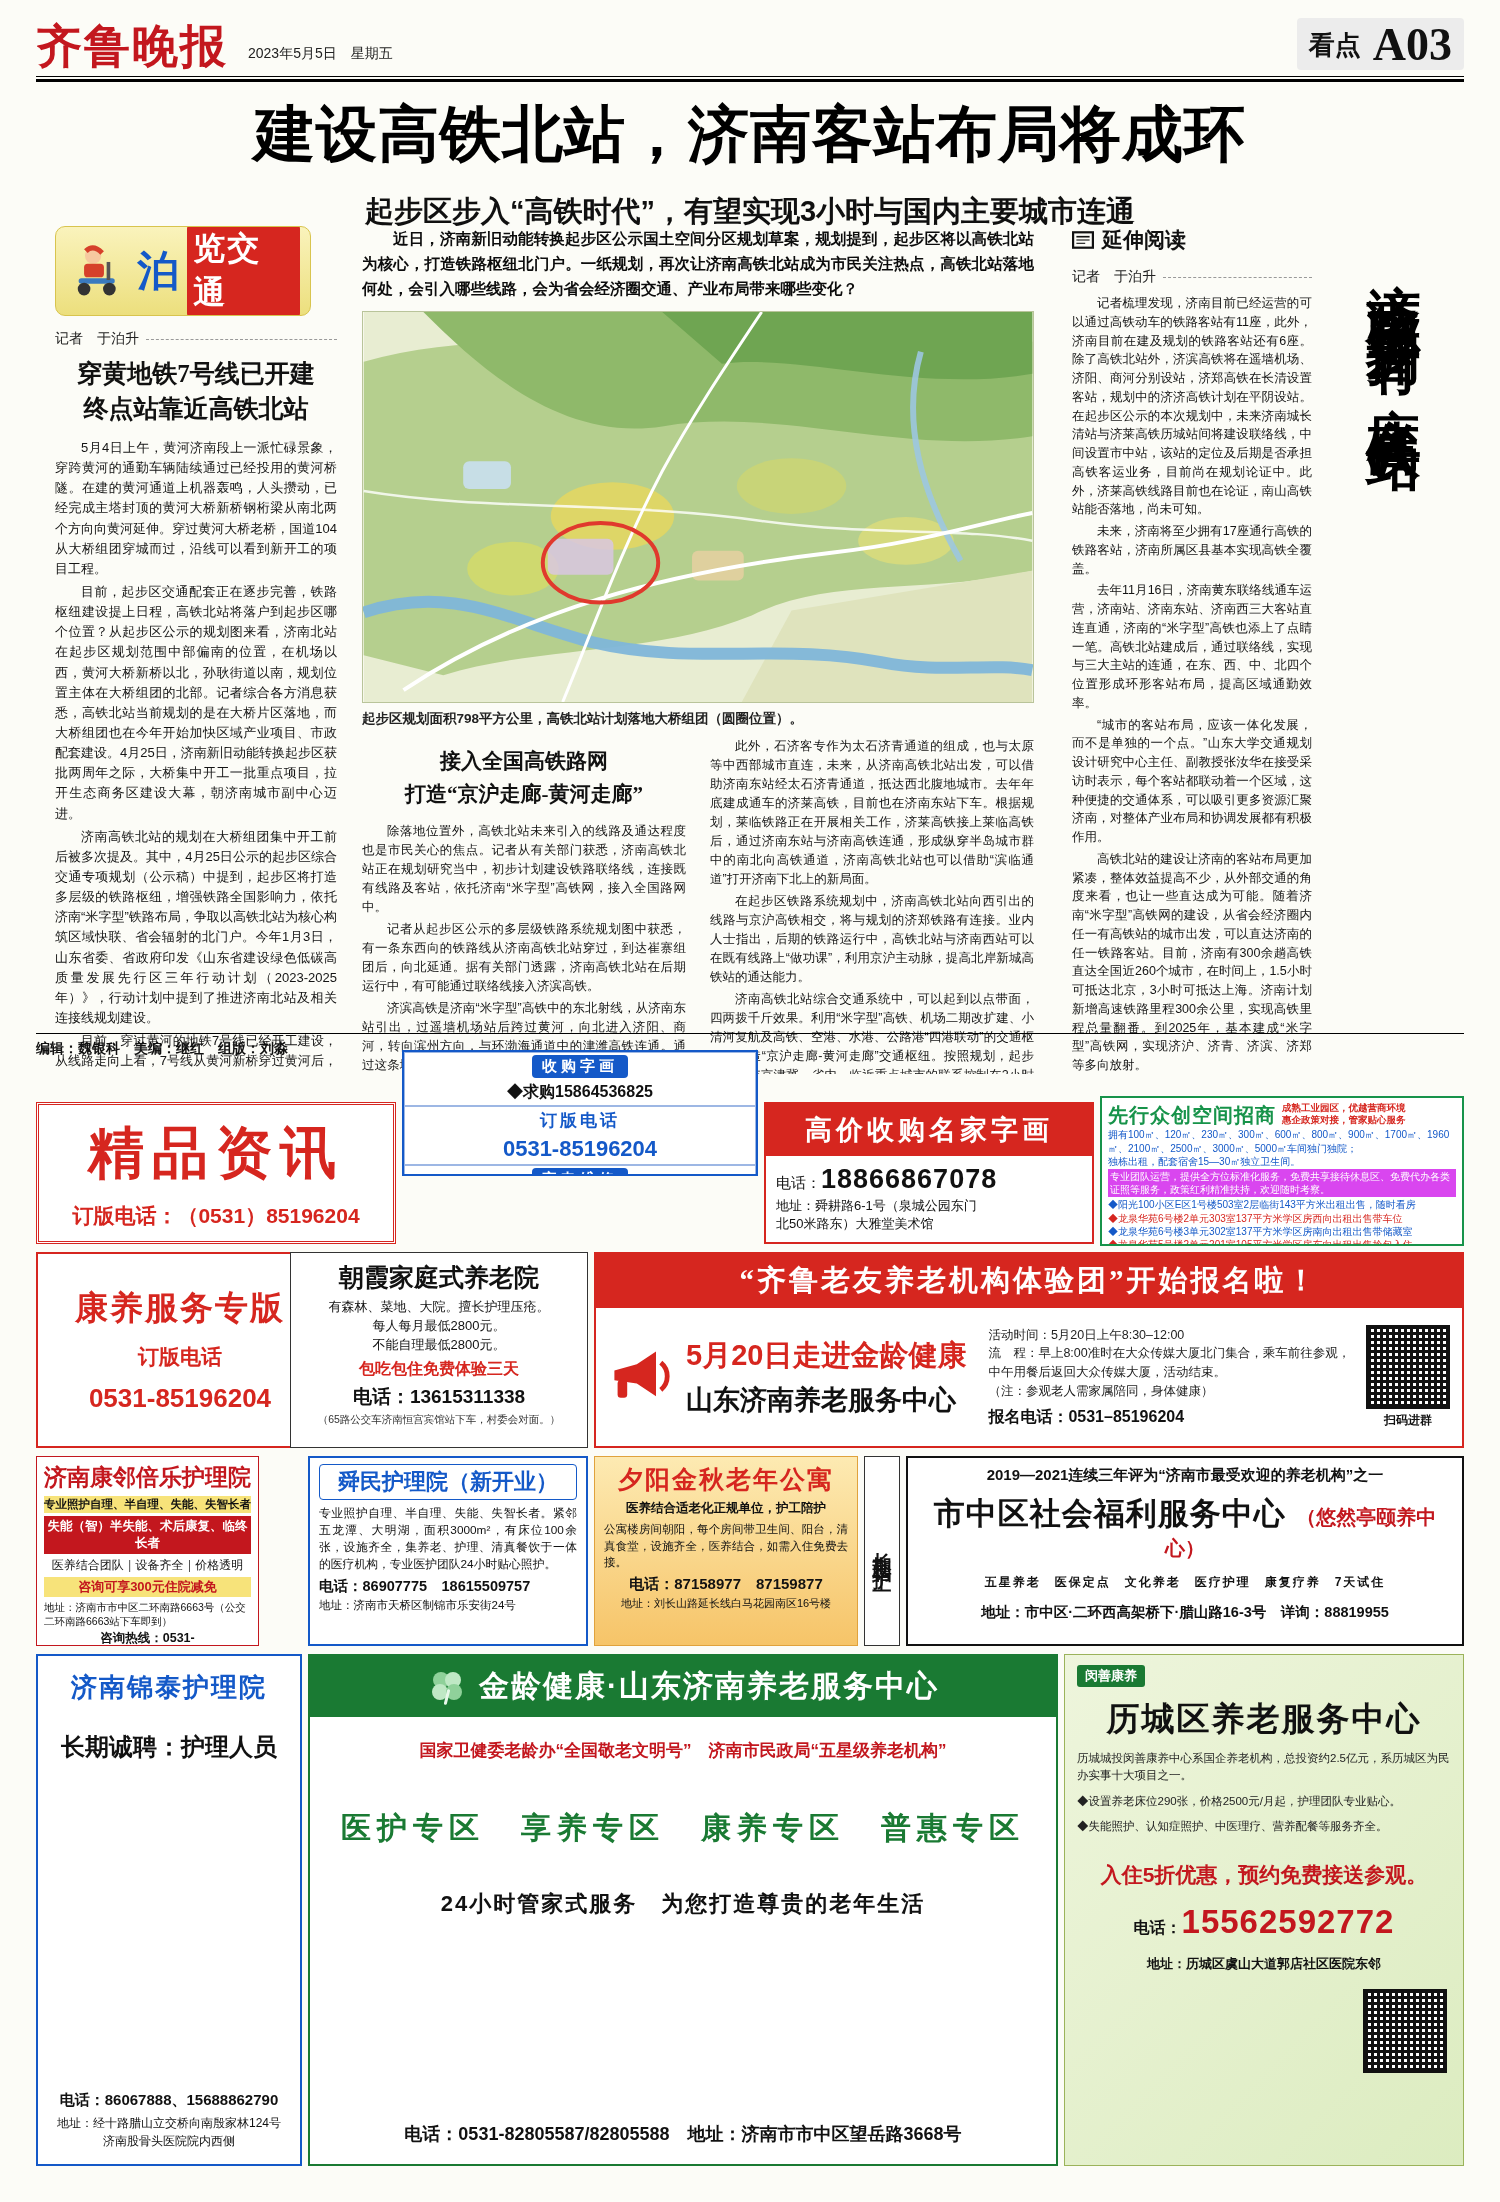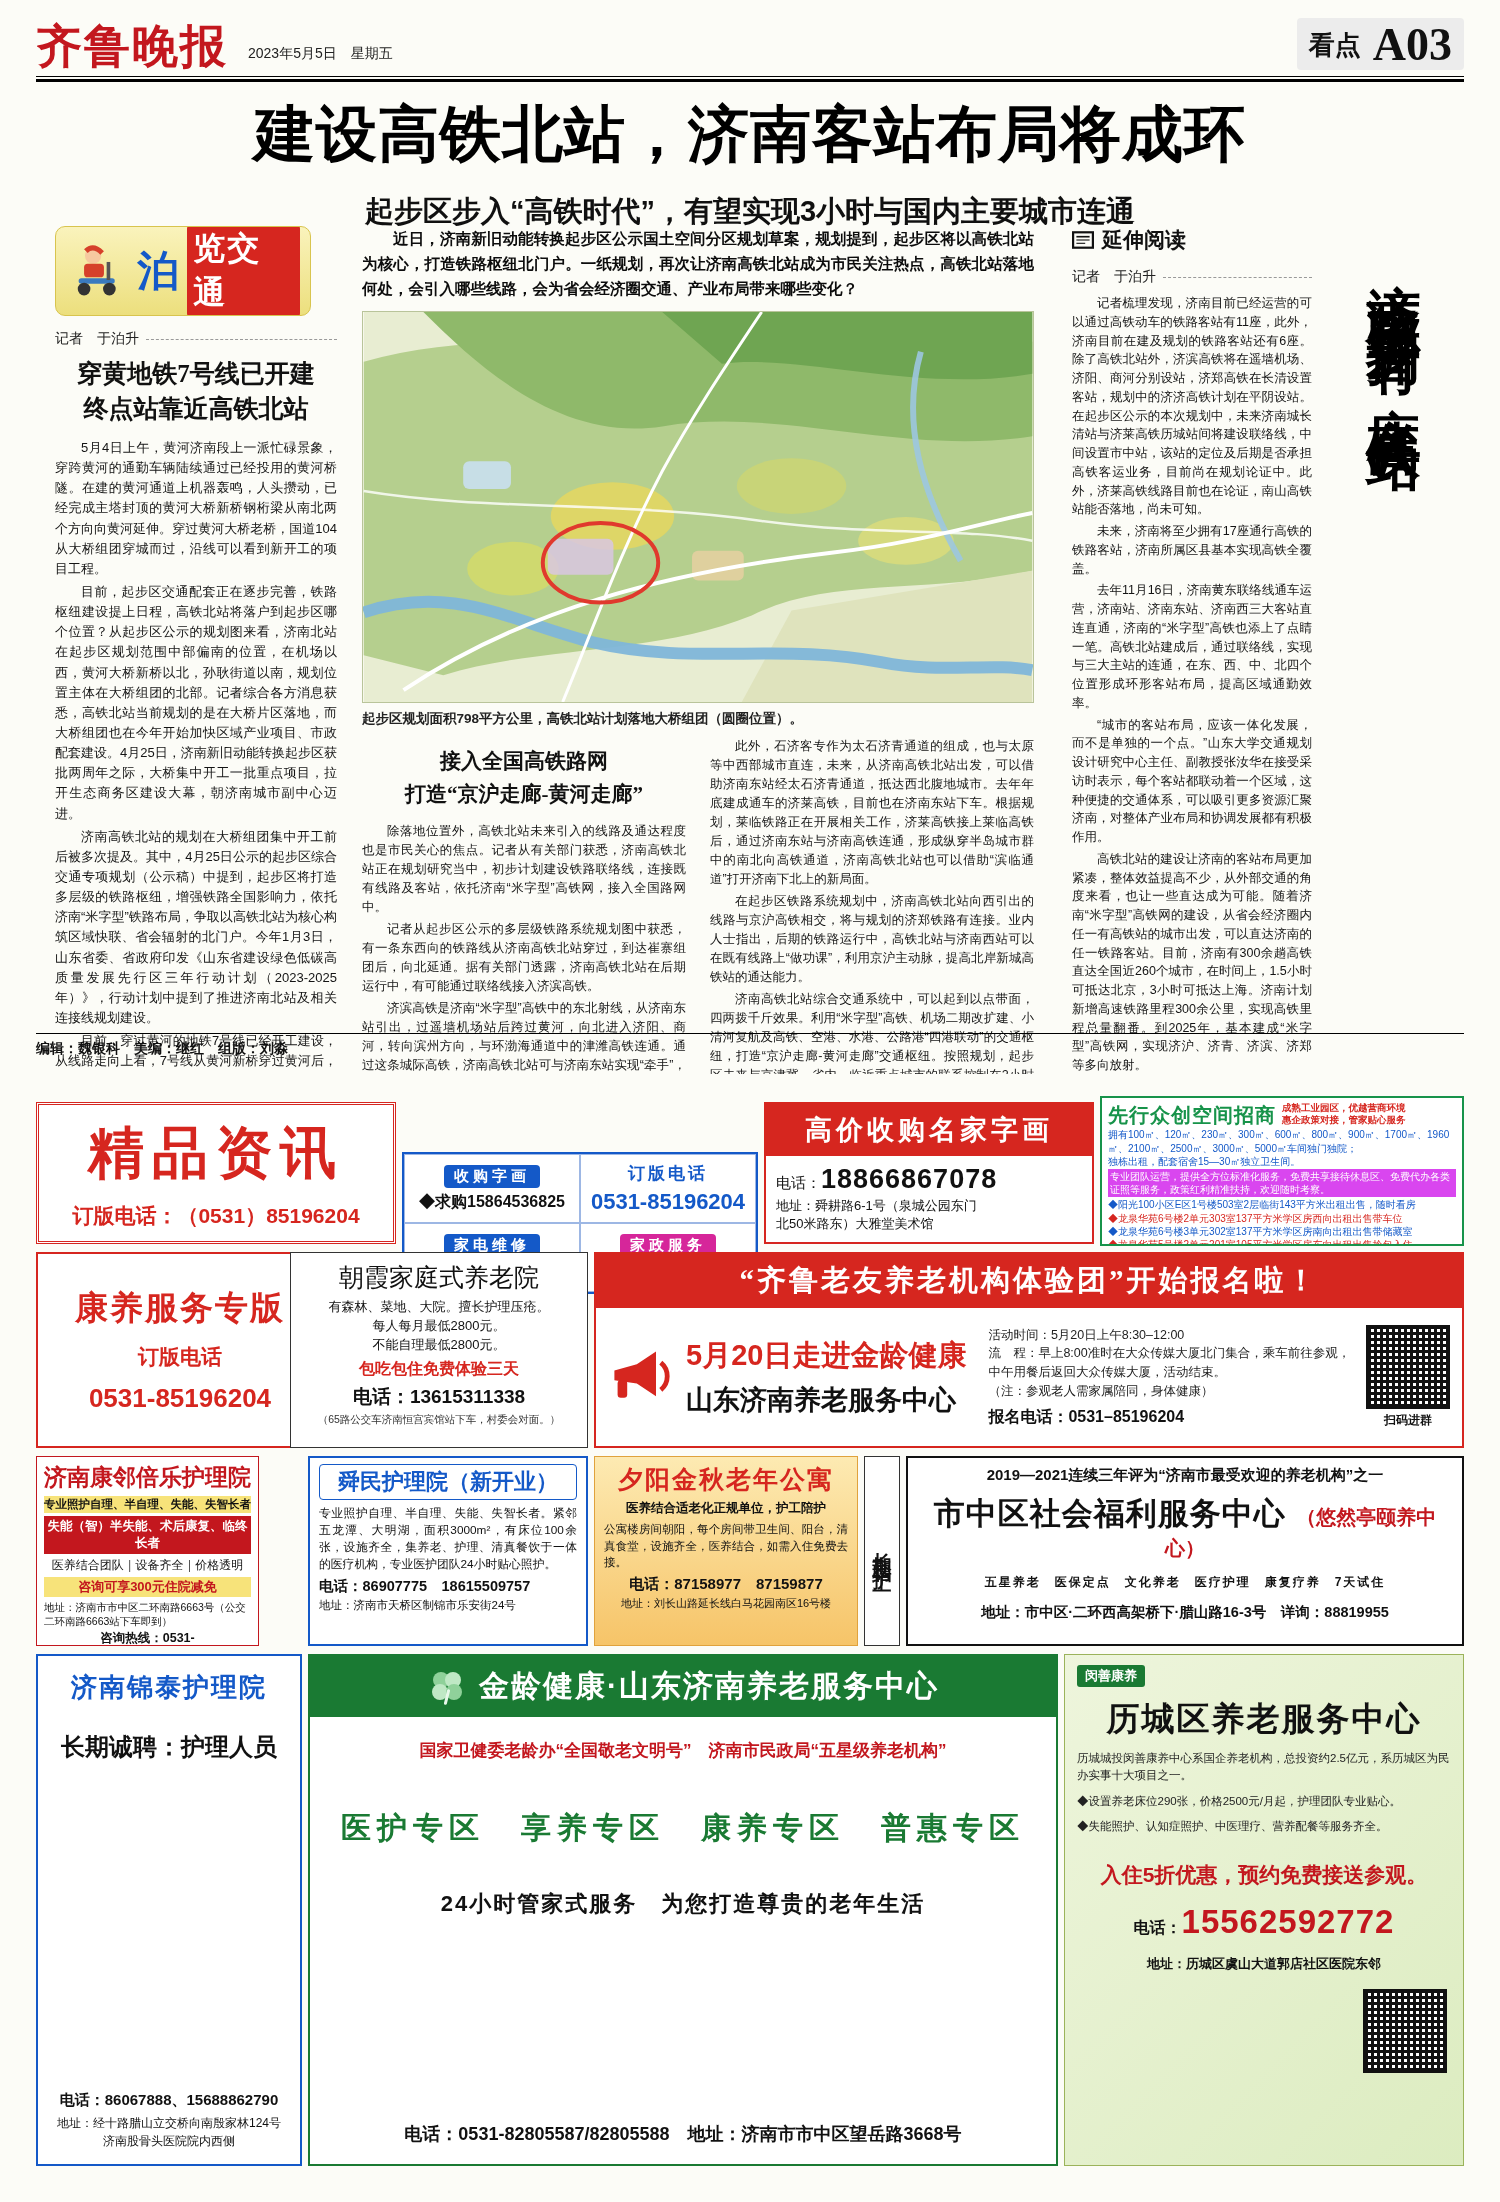--- a/index.html
+++ b/index.html
@@ -54,21 +54,21 @@
   .ed-line{position:absolute;top:1033px;left:36px;right:36px;border-top:1px solid #000;padding-top:6px;font-size:14px;font-weight:700;color:#111;}
 
   
   .ad{position:absolute;overflow:hidden;background:#fff;}
   .qr{background-image:repeating-linear-gradient(0deg,#111 0 3px,rgba(255,255,255,0) 3px 6px),repeating-linear-gradient(90deg,#111 0 3px,#fff 3px 6px);border:2px solid #111;}
 
   
   .ad-jingpin{top:1102px;left:36px;width:360px;height:142px;border:3px double #d6261f;display:flex;flex-direction:column;align-items:center;justify-content:center;gap:10px;}
   .ad-jingpin .t{font-family:"Liberation Serif",serif;font-size:56px;font-weight:900;color:#d6261f;letter-spacing:8px;}
   .ad-jingpin .p{font-size:21px;font-weight:900;color:#d6261f;}
-  .ad-shougou{top:1152px;left:402px;width:356px;height:142px;border:2px solid #1459c8;display:grid;grid-template-columns:1fr 1fr;grid-template-rows:1fr 1fr;}
+  .ad-shougou{top:1050px;left:402px;width:356px;height:126px;border:2px solid #1459c8;display:grid;grid-template-columns:1fr;grid-template-rows:1fr 1fr;}
   .ad-shougou .cell{border:1px solid #9db7e4;display:flex;flex-direction:column;align-items:center;justify-content:center;gap:4px;padding:2px;}
   .chip{font-size:15px;font-weight:700;color:#fff;background:#1459c8;border-radius:4px;padding:2px 10px;letter-spacing:4px;}
   .chip.pink{background:#d6269a;}
   .ad-shougou .num{font-size:16px;font-weight:700;color:#111;}
   .ad-shougou .lbl{font-size:17px;font-weight:700;color:#1459c8;letter-spacing:3px;}
   .ad-shougou .big{font-size:22px;font-weight:900;color:#1459c8;}
   .ad-gaojia{top:1102px;left:764px;width:330px;height:142px;border:2px solid #d6261f;display:flex;flex-direction:column;}
   .ad-gaojia .band{background:#d6261f;color:#fff;font-size:27px;font-weight:900;text-align:center;letter-spacing:4px;padding:8px 0;}
   .ad-gaojia .ph{font-size:15px;margin:8px 10px 2px;}
   .ad-gaojia .ph b{font-size:27px;font-weight:900;letter-spacing:1px;}
@@ -81,21 +81,21 @@
   .ad-xianxing .rl{background:#d946ef;color:#fff;padding:1px 2px;margin:1px 0;}
   .ad-xianxing .b{color:#1459c8;}
   .ad-xianxing .b.r{color:#d6261f;}
 
   
   .ad-kangyang{top:1252px;left:36px;width:288px;height:196px;border:2px solid #d6261f;display:flex;flex-direction:column;align-items:center;justify-content:center;gap:12px;}
   .ad-kangyang .t{font-size:33px;font-weight:900;color:#d6261f;letter-spacing:2px;}
   .ad-kangyang .l{font-size:21px;font-weight:700;color:#d6261f;}
   .ad-kangyang .p{font-size:26px;font-weight:900;color:#d6261f;}
   .ad-zhaoxia{top:1252px;left:290px;width:298px;height:196px;border:1.5px solid #333;padding:8px 10px;text-align:center;}
-  .ad-zhaoxia .t{font-size:25px;font-weight:400;margin-bottom:4px;}
+  .ad-zhaoxia .t{font-size:25px;font-weight:700;margin-bottom:4px;}
   .ad-zhaoxia .ln{font-size:13px;line-height:1.45;}
   .ad-zhaoxia .promo{font-size:16px;font-weight:900;color:#d6261f;margin-top:4px;}
   .ad-zhaoxia .ph{font-size:19px;font-weight:900;margin-top:4px;}
   .ad-zhaoxia .note{font-size:10.5px;color:#333;margin-top:3px;}
   .ad-qilu{top:1252px;left:594px;width:870px;height:196px;border:2px solid #d6261f;display:flex;flex-direction:column;}
   .ad-qilu .band{background:#d6261f;color:#fff;font-family:"Liberation Serif",serif;font-size:29px;font-weight:900;text-align:center;letter-spacing:3px;padding:7px 0;}
   .ad-qilu .row{flex:1;display:flex;align-items:center;gap:14px;padding:6px 12px;}
   .ad-qilu .mega{width:64px;height:64px;flex:0 0 auto;}
   .ad-qilu .l1{font-size:29px;font-weight:900;color:#d6261f;}
   .ad-qilu .l2{font-size:27px;font-weight:900;color:#111;margin-top:6px;}

